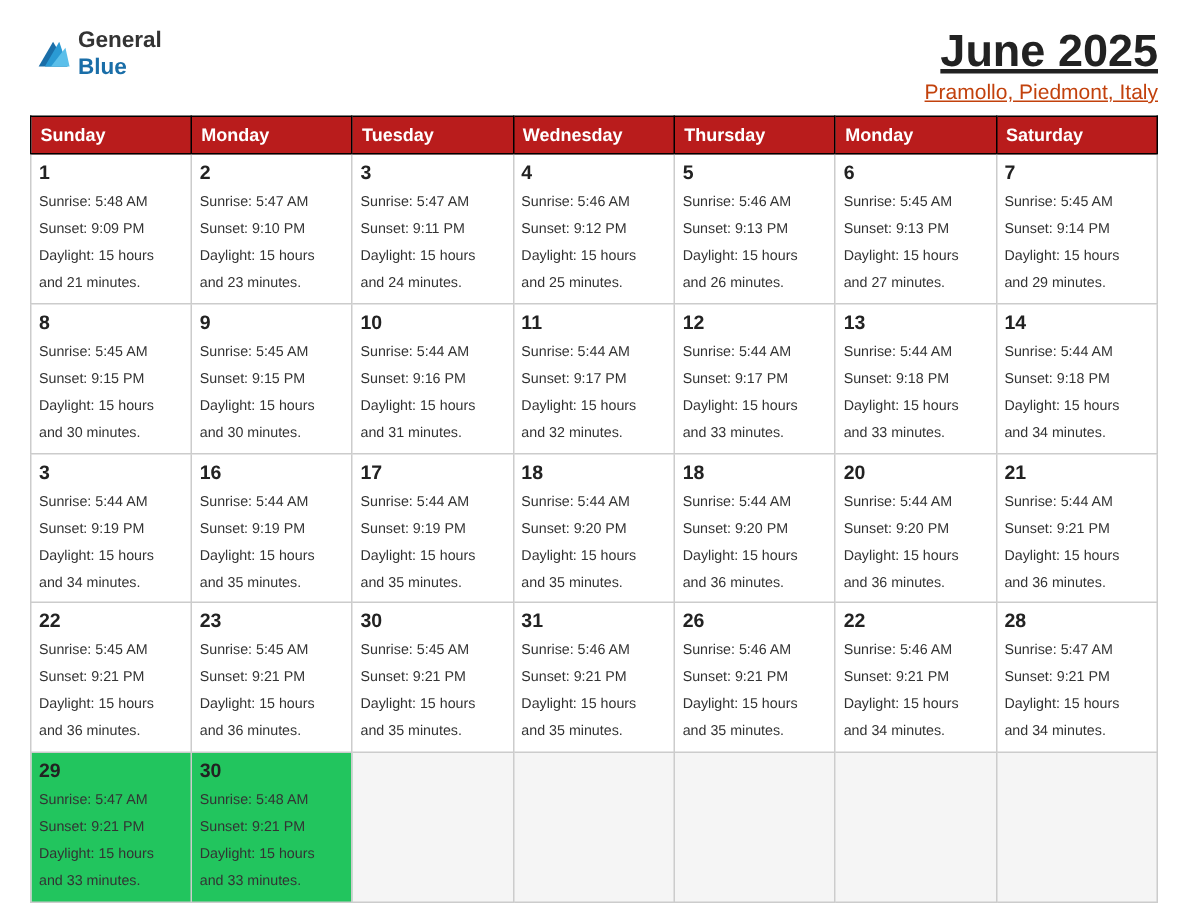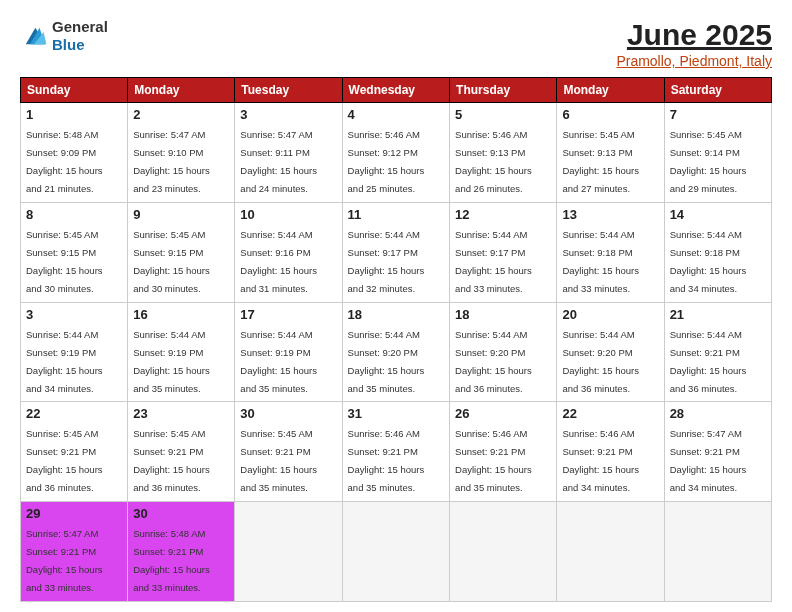--- a/index.html
+++ b/index.html
@@ -63,21 +63,21 @@
       border: 1px solid #000000;
     }
     .calendar td {
       border: 1px solid #ccc;
       vertical-align: top;
       padding: 4px 5px;
       width: 108px;
       background: #fff;
     }
     .calendar tr:last-child td {
-      background: #d946ef;
+      background: #22c55e;
     }
     .day-num {
       font-size: 13px;
       font-weight: bold;
       color: #222;
       display: block;
       margin-bottom: 2px;
     }
     .day-info {
       font-size: 9.5px;

